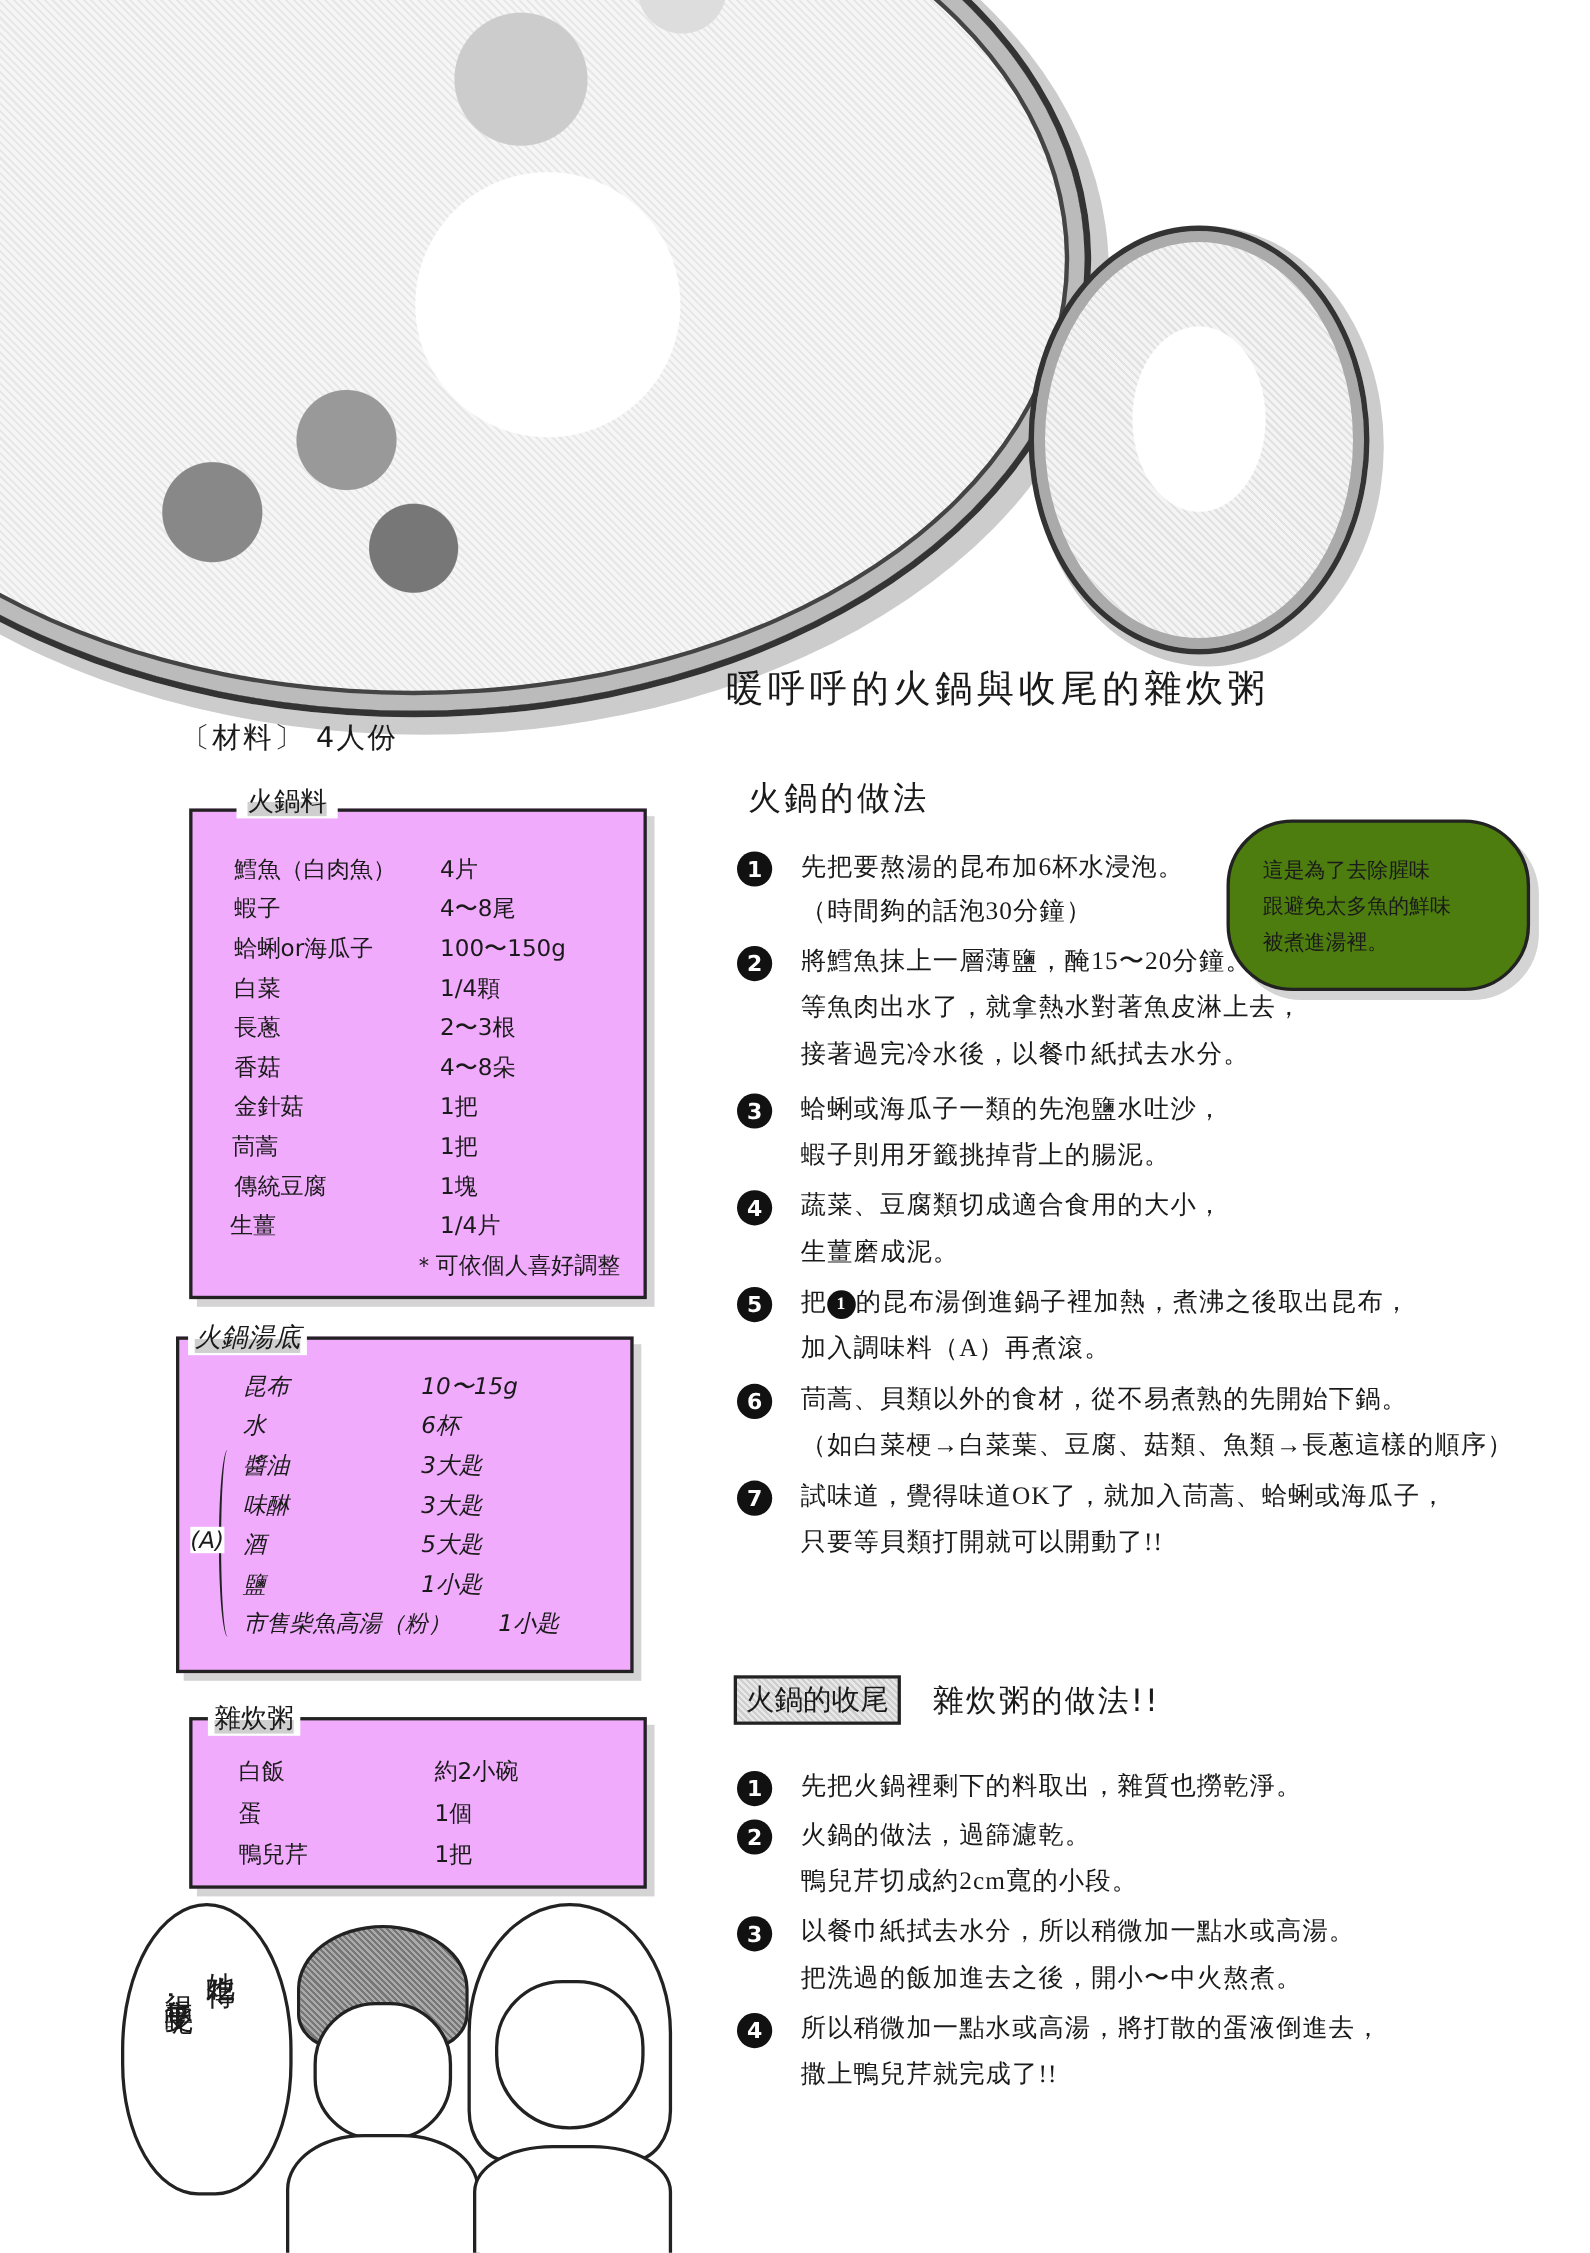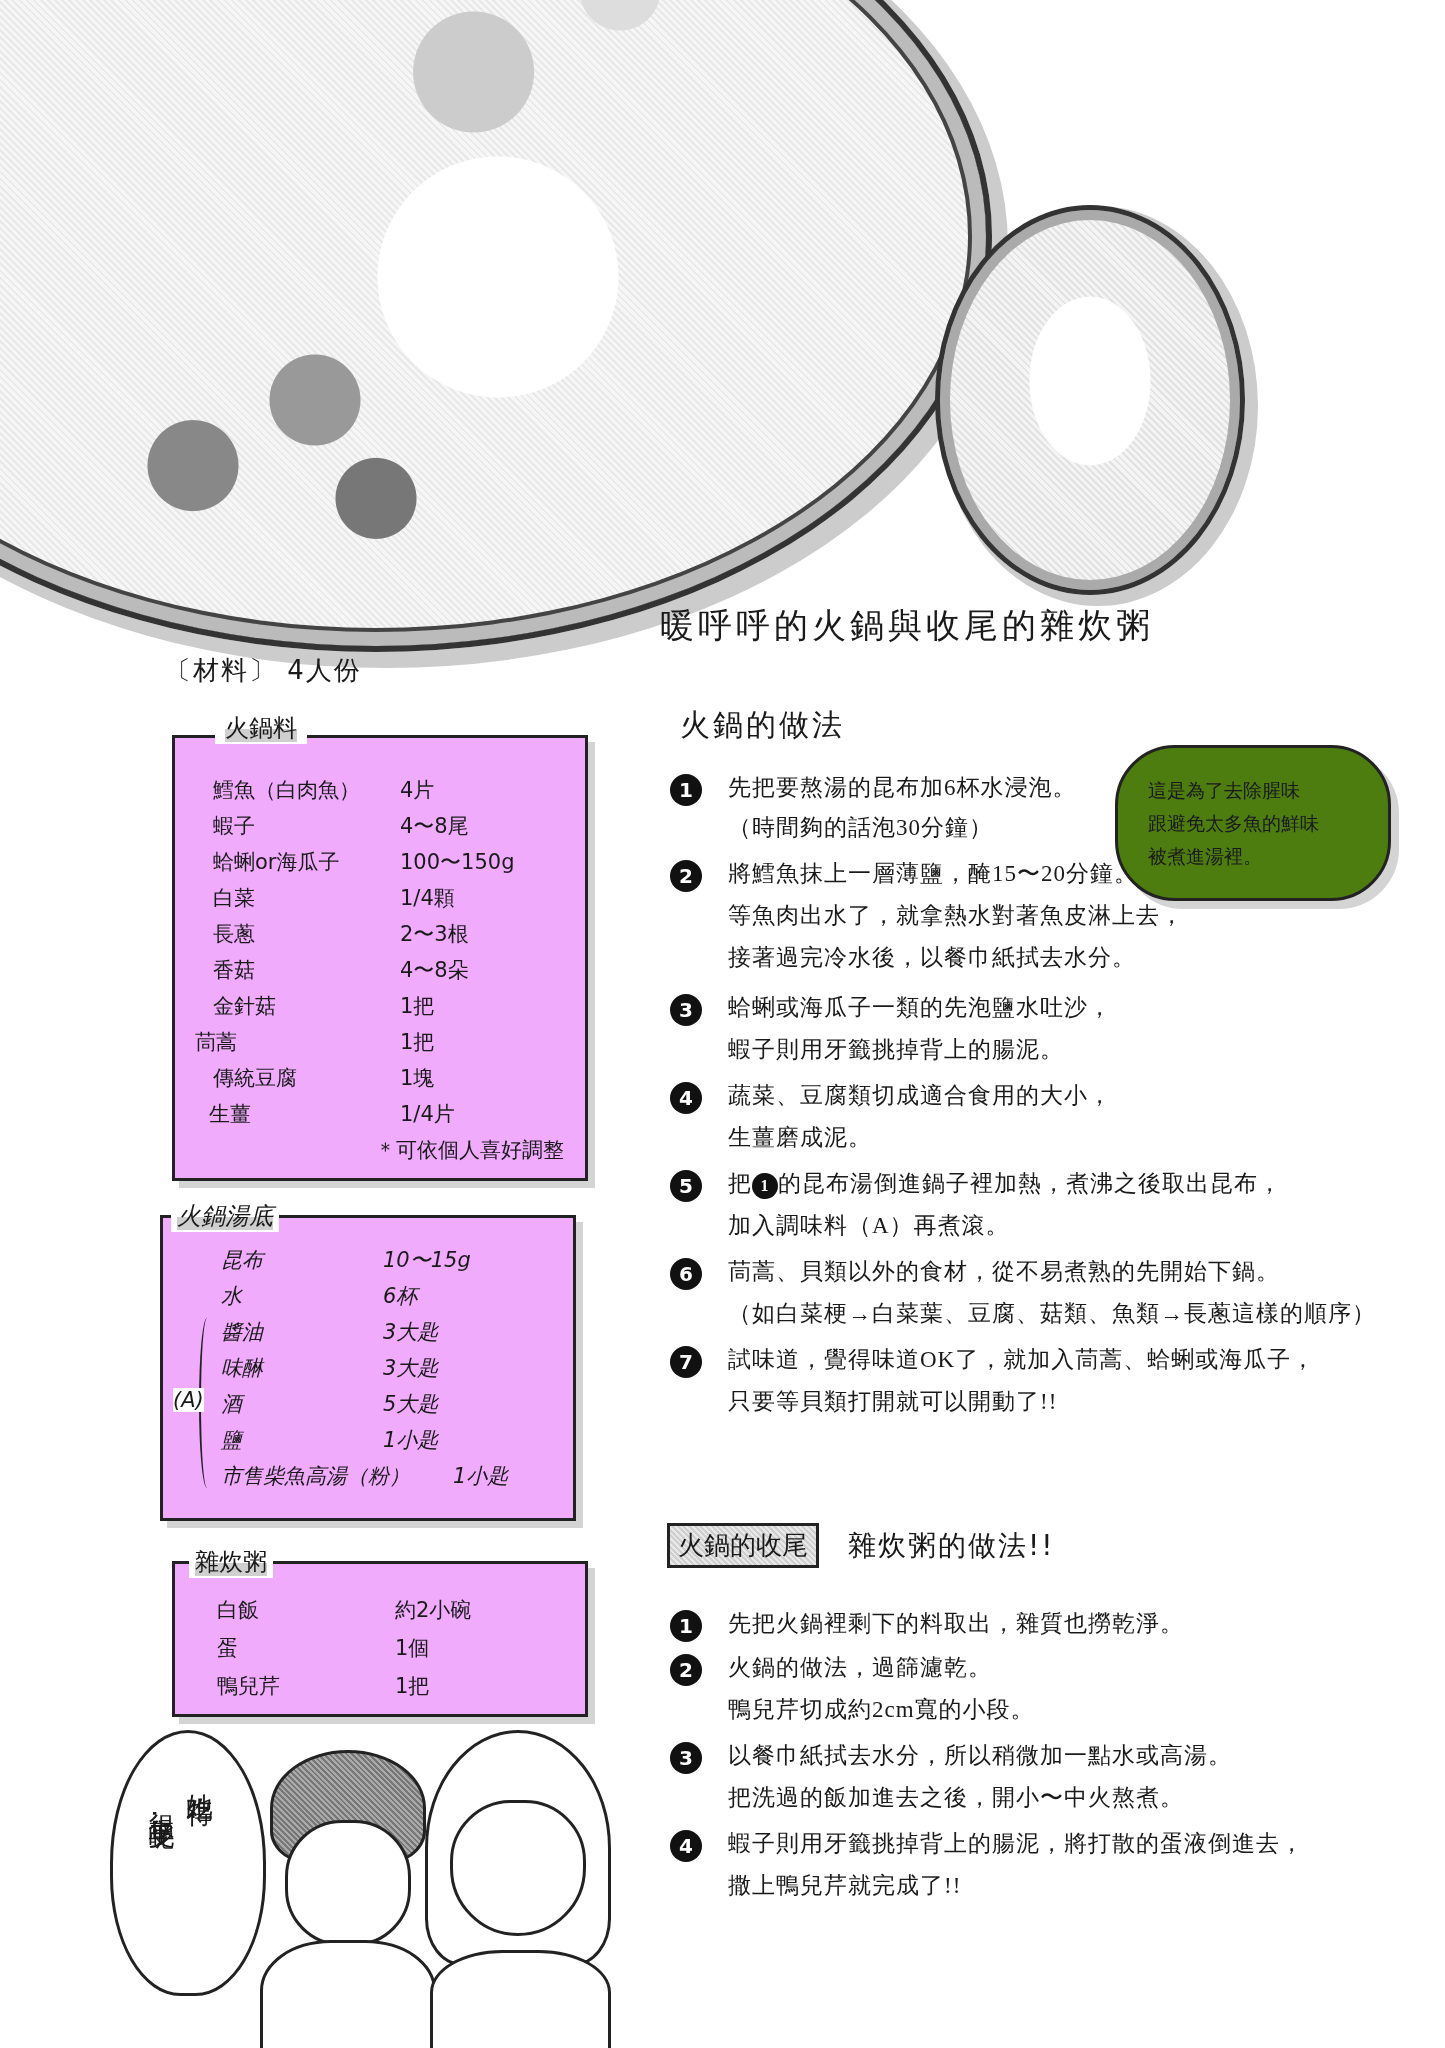--- a/index.html
+++ b/index.html
@@ -76,21 +76,21 @@
   <div class="row" style="left:38px;top:110px">蛤蜊or海瓜子</div>
   <div class="qty" style="left:225px;top:110px">100〜150g</div>
   <div class="row" style="left:38px;top:146px">白菜</div>
   <div class="qty" style="left:225px;top:146px">1/4顆</div>
   <div class="row" style="left:38px;top:182px">長蔥</div>
   <div class="qty" style="left:225px;top:182px">2〜3根</div>
   <div class="row" style="left:38px;top:218px">香菇</div>
   <div class="qty" style="left:225px;top:218px">4〜8朵</div>
   <div class="row" style="left:38px;top:254px">金針菇</div>
   <div class="qty" style="left:225px;top:254px">1把</div>
-  <div class="row" style="left:20px;top:290px">茼蒿</div>
+  <div class="row" style="left:36px;top:290px">茼蒿</div>
   <div class="qty" style="left:225px;top:290px">1把</div>
   <div class="row" style="left:38px;top:326px">傳統豆腐</div>
   <div class="qty" style="left:225px;top:326px">1塊</div>
   <div class="row" style="left:34px;top:362px">生薑</div>
   <div class="qty" style="left:225px;top:362px">1/4片</div>
   <div class="note" style="left:200px;top:398px">＊可依個人喜好調整</div>
 </div>
 
 <div class="box" style="left:160px;top:1202px;width:410px;height:300px;font-style:italic;">
   <div class="box-label" style="left:8px;top:-18px;padding:0 6px;"><span class="hl">火鍋湯底</span></div>
@@ -188,21 +188,21 @@
 </div>
 
 <div class="step" style="top:1740px;">
   <div class="num">3</div>
   <div class="line" style="top:0">以餐巾紙拭去水分，所以稍微加一點水或高湯。</div>
   <div class="line" style="top:42px">把洗過的飯加進去之後，開小〜中火熬煮。</div>
 </div>
 
 <div class="step" style="top:1828px;">
   <div class="num">4</div>
-  <div class="line" style="top:0">蝦子則用牙籤挑掉背上的腸泥，將打散的蛋液倒進去，</div>
+  <div class="line" style="top:0">所以稍微加一點水或高湯，將打散的蛋液倒進去，</div>
   <div class="line" style="top:42px">撒上鴨兒芹就完成了!!</div>
 </div>
 
 <div class="abs speech">
   <div class="vtext" style="left:70px;top:40px;">她吃得</div>
   <div class="vtext" style="left:32px;top:60px;">很享受呢…</div>
 </div>
 
 <div class="abs char1">
   <div class="hair1"></div>

